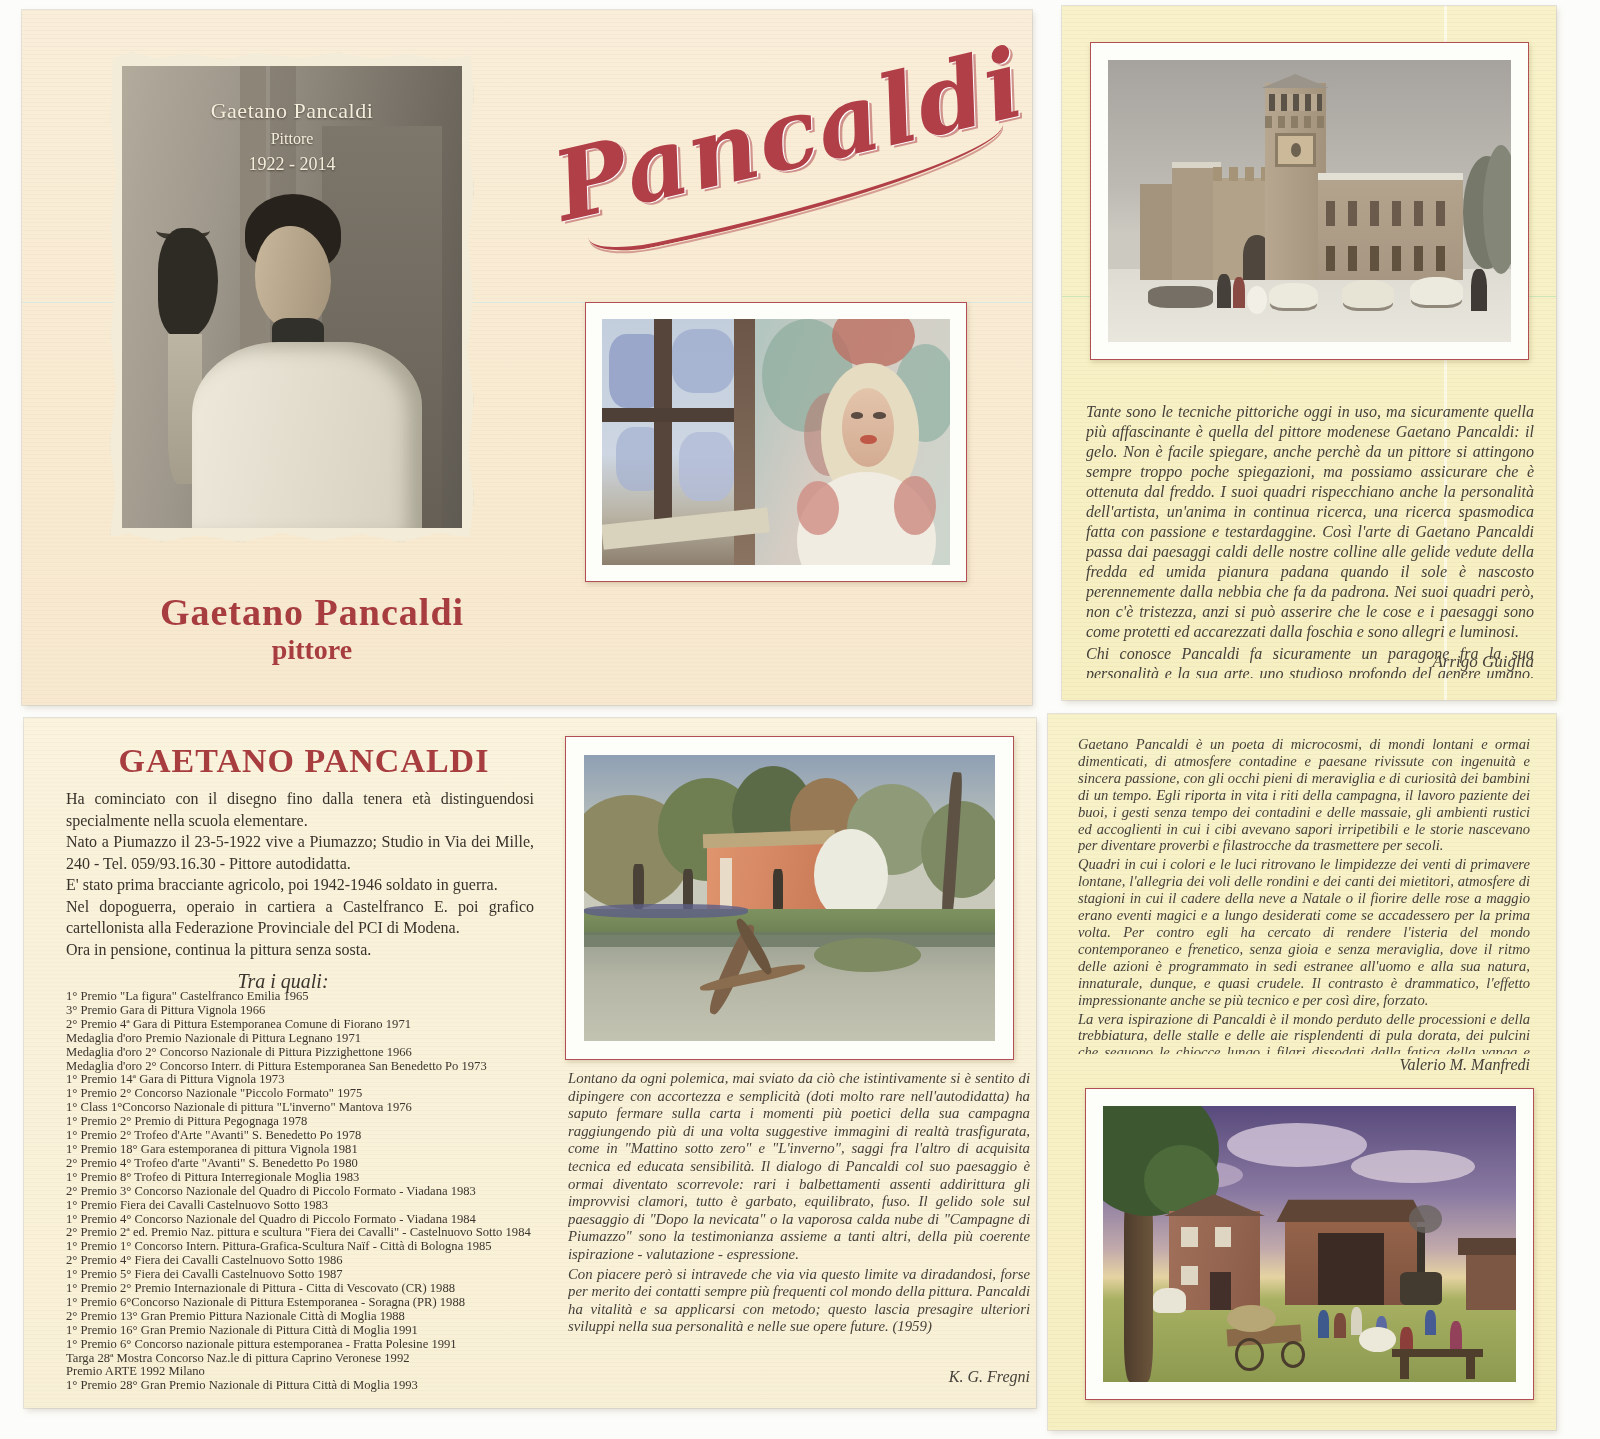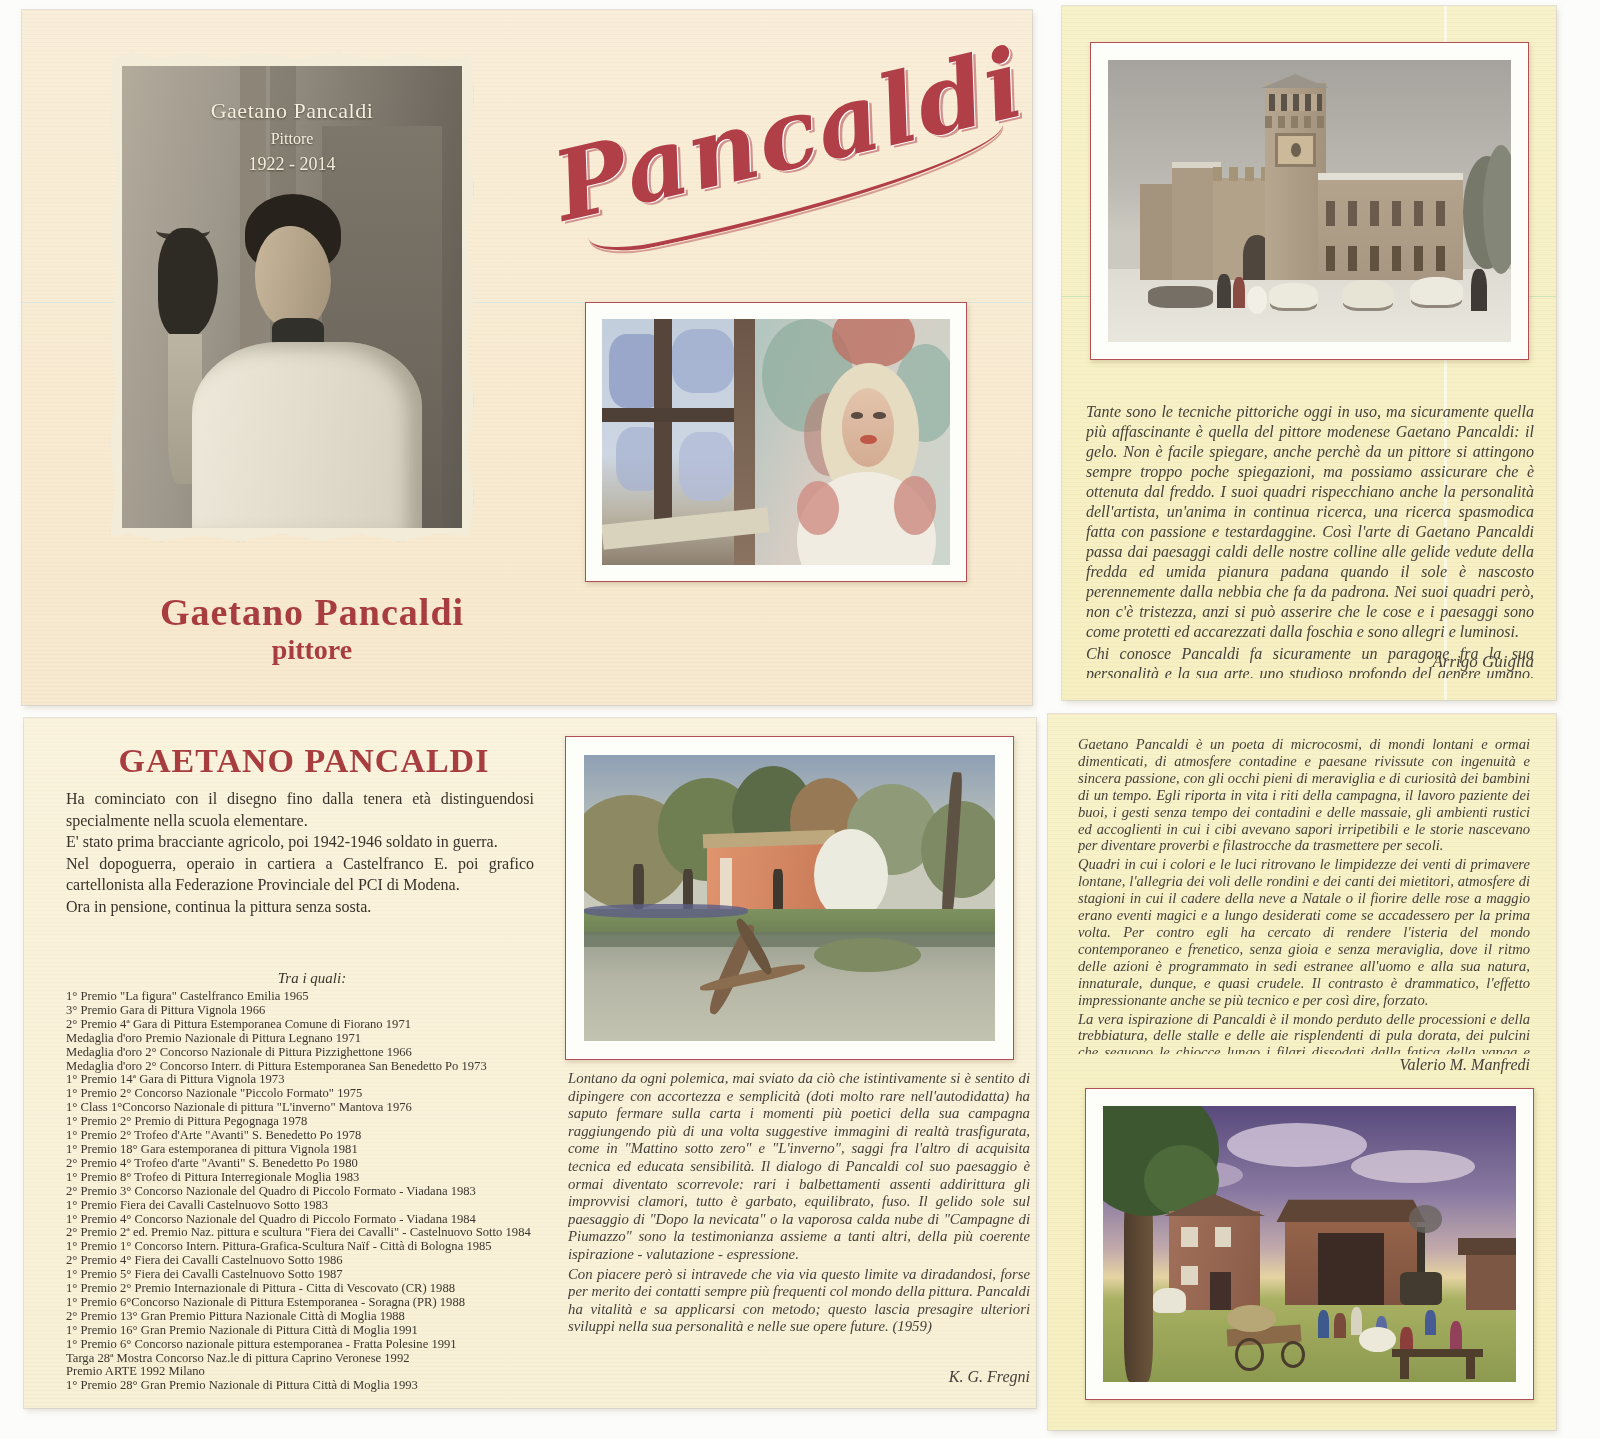--- a/index.html
+++ b/index.html
@@ -169,26 +169,27 @@
       </div>
     <div class="author" style="position:absolute;left:24px;top:646px;width:448px;font-size:17px;">Arrigo Guiglia</div>
   </div>
 
   <div class="panel paper-cream" style="left:24px;top:718px;width:1012px;height:690px;">
 
     <div class="redname" style="position:absolute;left:30px;top:24px;width:500px;font-size:34px;letter-spacing:1px;">GAETANO PANCALDI</div>
 
     <div class="bio" style="position:absolute;left:42px;top:70px;width:468px;font-size:16px;line-height:21.5px;">
         <p>Ha cominciato con il disegno fino dalla tenera età distinguendosi specialmente nella scuola elementare.</p>
+        <p>Nato a Piumazzo il 23-5-1922 vive a Piumazzo; Studio in Via dei Mille, 240 - Tel. 059/93.16.30 - Pittore autodidatta.</p>
         <p>E' stato prima bracciante agricolo, poi 1942-1946 soldato in guerra.</p>
         <p>Nel dopoguerra, operaio in cartiera a Castelfranco E. poi grafico cartellonista alla Federazione Provinciale del PCI di Modena.</p>
         <p>Ora in pensione, continua la pittura senza sosta.</p>
       </div>
 
-    <div class="tra" style="position:absolute;left:54px;top:252px;width:468px;font-size:15px;">Tra i quali:</div>
+    <div class="tra" style="position:absolute;left:25px;top:252px;width:468px;font-size:20px;">Tra i quali:</div>
 
     <div class="awards" style="position:absolute;left:42px;top:272px;width:480px;font-size:12.6px;line-height:13.9px;overflow:hidden;height:408px;">
         <div>1° Premio "La figura" Castelfranco Emilia 1965</div>
         <div>3° Premio Gara di Pittura Vignola 1966</div>
         <div>2° Premio 4ª Gara di Pittura Estemporanea Comune di Fiorano 1971</div>
         <div>Medaglia d'oro Premio Nazionale di Pittura Legnano 1971</div>
         <div>Medaglia d'oro 2° Concorso Nazionale di Pittura Pizzighettone 1966</div>
         <div>Medaglia d'oro 2° Concorso Interr. di Pittura Estemporanea San Benedetto Po 1973</div>
         <div>1° Premio 14ª Gara di Pittura Vignola 1973</div>
         <div>1° Premio 2° Concorso Nazionale "Piccolo Formato" 1975</div>

